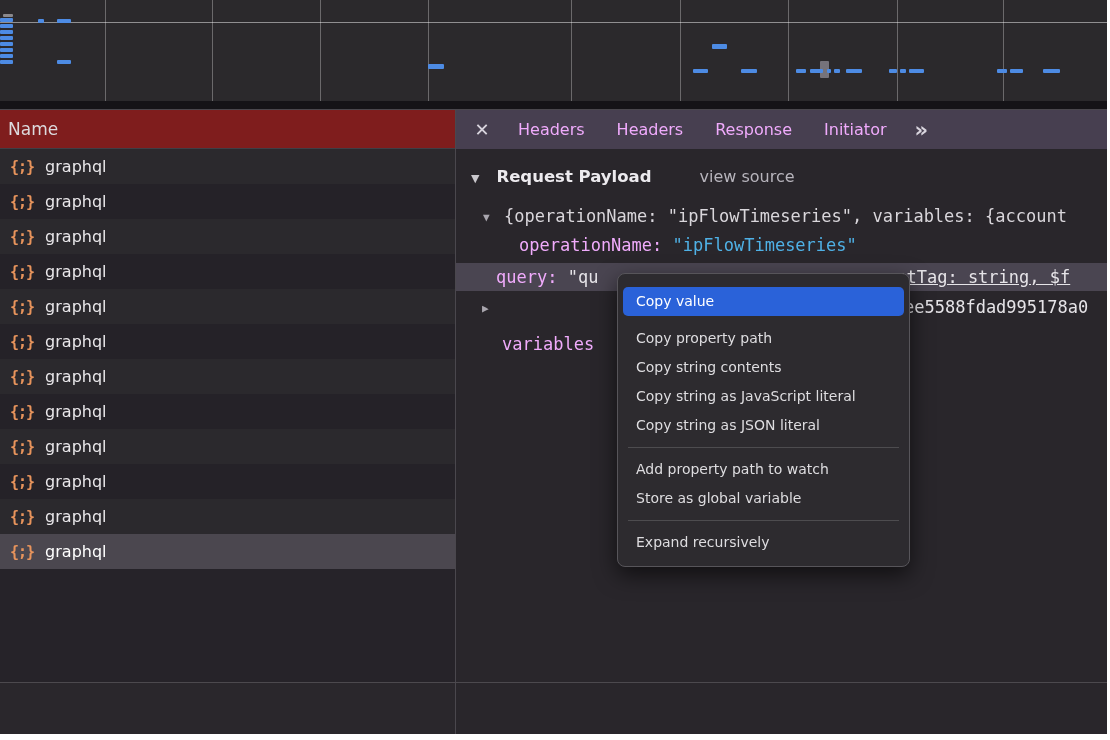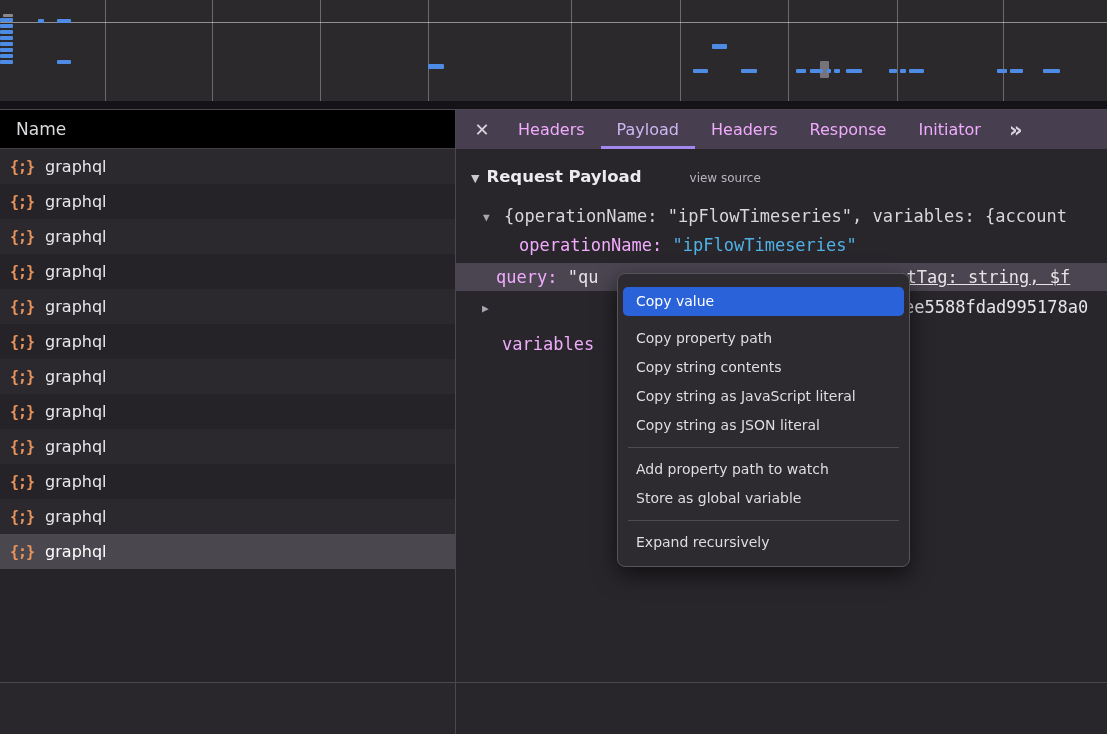--- a/index.html
+++ b/index.html
@@ -9,40 +9,40 @@
   
   .overview { position: absolute; left: 0; top: 0; width: 100%; height: 101px; background: #2b292c; }
   .ov-gap { position: absolute; left: 0; top: 101px; width: 100%; height: 8px; background: #151317; }
   .gridline { position: absolute; top: 0; width: 1px; height: 100%; background: rgba(255,255,255,0.30); }
   .hline { position: absolute; left: 0; width: 100%; height: 1px; background: rgba(255,255,255,0.48); }
   .bar { position: absolute; border-radius: 1px; }
 
   
   .content { position: absolute; top: 109px; left: 0; width: 100%; height: 573px; display: flex; border-top: 1px solid #4a474d; }
   .left-panel { width: 456px; background: #262329; border-right: 1px solid #4a474d; display: flex; flex-direction: column; }
-  .name-header { height: 39px; background: #000000; border-bottom: 1px solid #413e45; display: flex; align-items: center; padding-left: 16px; font-size: 17px; color: #dcdadd; }
+  .name-header { height: 39px; background: #7f1d1d; border-bottom: 1px solid #413e45; display: flex; align-items: center; padding-left: 8px; font-size: 17px; color: #dcdadd; }
   .rows { flex: 1; overflow: hidden; }
   .req-row { height: 35px; display: flex; align-items: center; padding-left: 10px; gap: 11px; font-size: 16px; color: #e9e7ea; }
   .req-row.odd { background: #2b292d; }
   .req-row.even { background: #252228; }
   .req-row.selected { background: #4b474f; color: #ffffff; }
   .json-icon { font-family: "DejaVu Sans Mono", "Liberation Mono", monospace; font-weight: bold; font-size: 15px; color: #e8945c; letter-spacing: -1px; }
 
   
   .right-panel { flex: 1; background: #29262b; position: relative; }
   .tabbar { height: 39px; background: #473f50; display: flex; align-items: stretch; padding-left: 6px; }
   .tab-close { width: 40px; display: flex; align-items: center; justify-content: center; color: #d9d5de; font-size: 18px; }
   .tab { display: flex; align-items: center; padding: 0 16px; font-size: 16px; color: #f0abfc; white-space: nowrap; }
   .tab.selected { color: #cbb7f2; box-shadow: inset 0 -3px 0 #a187ee; }
   .tab-more { display: flex; align-items: center; padding: 0 10px; margin-left: 2px; color: #d9d5de; font-size: 21px; font-weight: bold; }
 
   .section-header { position: absolute; top: 57px; left: 15px; display: flex; align-items: baseline; }
   .tri { font-size: 11px; color: #cac8cd; }
-  .section-title { font-size: 16.5px; font-weight: bold; color: #eceaee; margin-left: 7px; }
-  .view-source { font-size: 12px; color: #b7b4bc; margin-left: 48px; }
+  .section-title { font-size: 16.5px; font-weight: bold; color: #eceaee; margin-left: 17px; }
+  .view-source { font-size: 16px; color: #b7b4bc; margin-left: 48px; }
 
   .tree { font-family: "DejaVu Sans Mono", "Liberation Mono", monospace; font-size: 17px; color: #e6e4e8; }
   .tline { position: absolute; left: 0; width: 100%; height: 29px; line-height: 29px; white-space: nowrap; }
   .tline .tri { position: absolute; font-size: 11px; color: #a9a6ae; top: 0; }
   .t-preview { color: #d9d6db; }
   .t-key { color: #f0abfc; margin-top: 37px; }
   .t-str { color: #4fb1e6; }
   .t-white { color: #e6e4e8; }
   .tline.hl { background: #4a4551; }
   .frag { position: absolute; top: 0; }
@@ -161,21 +161,20 @@
             <span>graphql</span>
           </div>
         </div>
     </div>
 
     <div class="right-panel">
       <div class="tabbar">
         <div class="tab-close">✕</div>
         <div id="tabs" style="display:flex; align-items:stretch;">
             <div class="tab">Headers</div>
-            <div class="tab selected">Payload</div>
             <div class="tab">Headers</div>
             <div class="tab">Response</div>
             <div class="tab">Initiator</div>
           </div>
         <div class="tab-more">»</div>
       </div>
 
       <div class="section-header">
         <span class="tri">▼</span>
         <span class="section-title">Request Payload</span>

